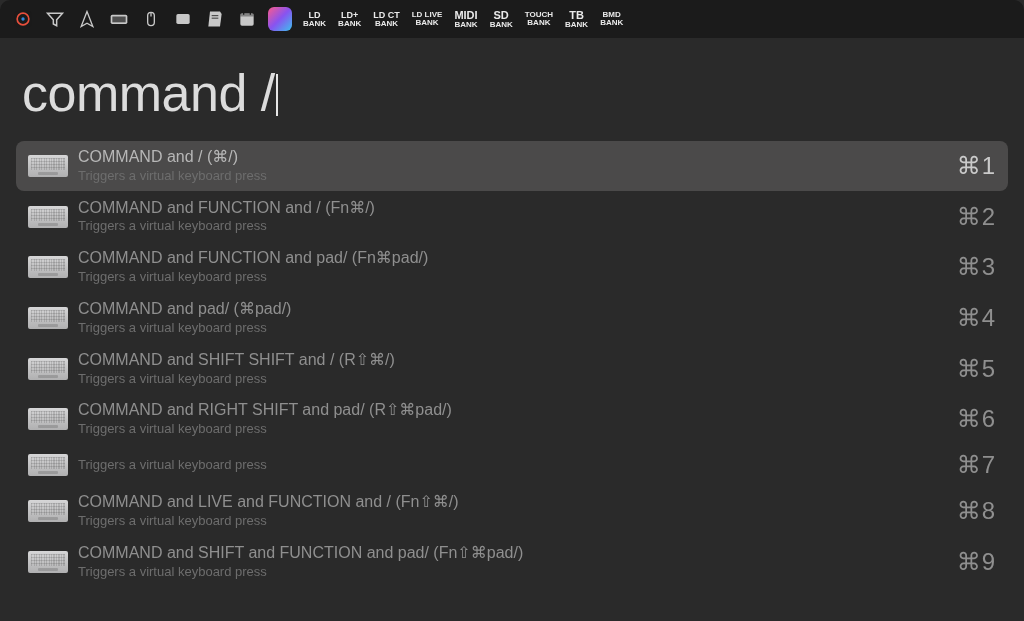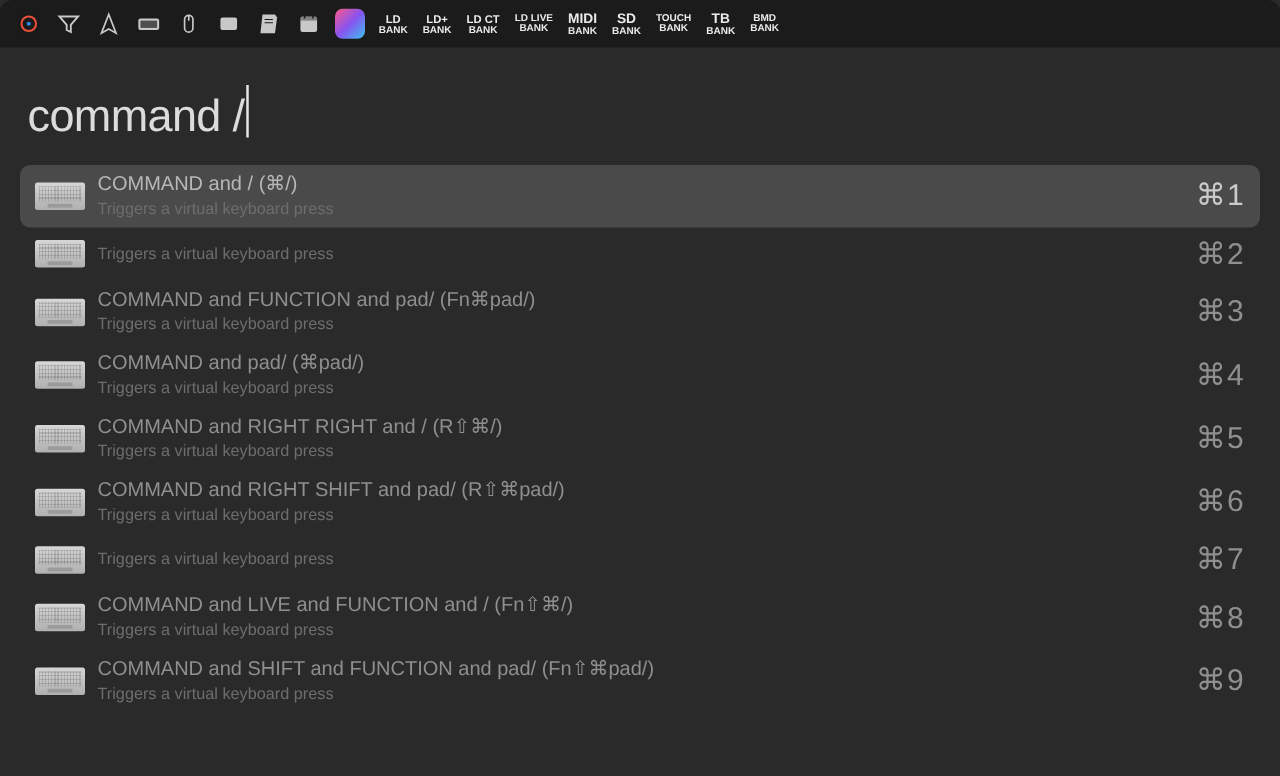--- a/index.html
+++ b/index.html
@@ -61,21 +61,21 @@
       margin: 0 4px;
     }
     .search-area {
       padding: 25px 22px 18px 22px;
     }
     .search-input-wrap {
       display: flex;
       align-items: baseline;
     }
     .search-text {
-      font-size: 36px;
+      font-size: 52px;
       font-weight: 400;
       color: #dcdcdc;
       letter-spacing: -0.5px;
     }
     .cursor {
       display: inline-block;
       width: 2px;
       height: 42px;
       background: #e6e6e6;
       vertical-align: text-bottom;
@@ -257,20 +257,21 @@
       <div class="result-icon"></div>
       <div class="result-text">
         <div class="result-title">COMMAND and / (⌘/)</div>
         <div class="result-subtitle">Triggers a virtual keyboard press</div>
       </div>
       <div class="result-shortcut">⌘1</div>
     </div>
     <div class="result-row">
       <div class="result-icon"></div>
       <div class="result-text">
+        <div class="result-title">COMMAND and FUNCTION and / (Fn⌘/)</div>
         <div class="result-subtitle">Triggers a virtual keyboard press</div>
       </div>
       <div class="result-shortcut">⌘2</div>
     </div>
     <div class="result-row">
       <div class="result-icon"></div>
       <div class="result-text">
         <div class="result-title">COMMAND and FUNCTION and pad/ (Fn⌘pad/)</div>
         <div class="result-subtitle">Triggers a virtual keyboard press</div>
       </div>
@@ -280,21 +281,21 @@
       <div class="result-icon"></div>
       <div class="result-text">
         <div class="result-title">COMMAND and pad/ (⌘pad/)</div>
         <div class="result-subtitle">Triggers a virtual keyboard press</div>
       </div>
       <div class="result-shortcut">⌘4</div>
     </div>
     <div class="result-row">
       <div class="result-icon"></div>
       <div class="result-text">
-        <div class="result-title">COMMAND and RIGHT RIGHT and / (R⇧⌘/)</div>
+        <div class="result-title">COMMAND and SHIFT SHIFT and / (R⇧⌘/)</div>
         <div class="result-subtitle">Triggers a virtual keyboard press</div>
       </div>
       <div class="result-shortcut">⌘5</div>
     </div>
     <div class="result-row">
       <div class="result-icon"></div>
       <div class="result-text">
         <div class="result-title">COMMAND and RIGHT SHIFT and pad/ (R⇧⌘pad/)</div>
         <div class="result-subtitle">Triggers a virtual keyboard press</div>
       </div>

